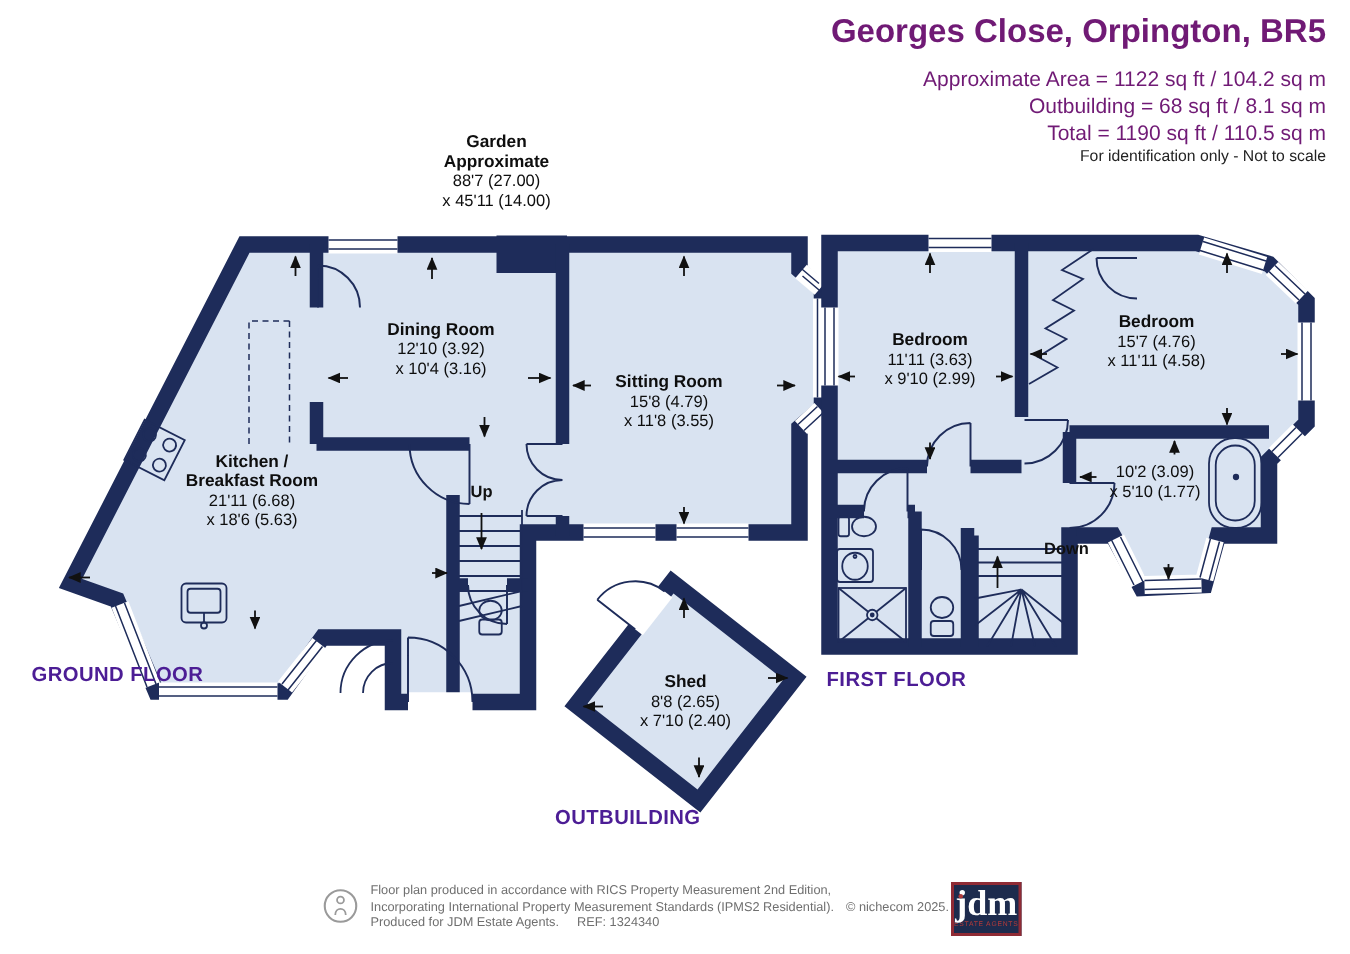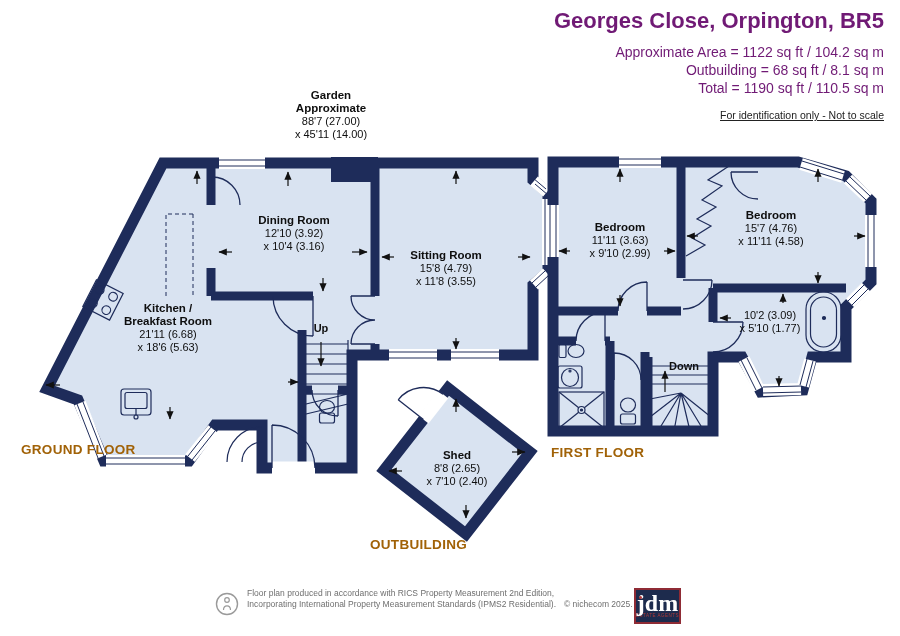--- a/index.html
+++ b/index.html
@@ -2,28 +2,28 @@
 <html><head>
 <meta charset="utf-8">
 <style>
   html,body{margin:0;padding:0;background:#fff;}
   .canvas{position:relative;width:900px;height:636px;background:#fff;overflow:hidden;
           font-family:"Liberation Sans",sans-serif;color:#111;}
   
   .hdr{position:absolute;top:8px;right:16px;text-align:right;}
   .hdr-title{font-size:22px;font-weight:bold;margin:0 0 9px 0;color:#701a75;}
   .hdr-line{font-size:14px;line-height:18px;color:#701a75;}
-  .hdr-disc{font-size:10.5px;margin-top:12px;color:#222;text-decoration:underline;}
+  .hdr-disc{font-size:10.5px;margin-top:1px;color:#222;}
   
   .room-lbl{position:absolute;transform:translateX(-50%);text-align:center;
             font-size:11px;line-height:13px;white-space:nowrap;color:#0e0e0e;}
   .room-lbl .nm{display:block;font-weight:bold;font-size:11.5px;}
   .room-lbl .dm{display:block;}
   .stair-lbl{position:absolute;transform:translateX(-50%);font-weight:bold;font-size:11px;white-space:nowrap;}
-  .floor-lbl{position:absolute;font-weight:bold;font-size:13.5px;letter-spacing:.3px;color:#a16207;white-space:nowrap;}
+  .floor-lbl{position:absolute;font-weight:bold;font-size:13.5px;letter-spacing:.3px;color:#4c1d95;white-space:nowrap;}
   
   svg.plan{position:absolute;left:0;top:0;}
   .room{fill:#d9e3f1;stroke:#1e2c5a;stroke-width:11;stroke-linejoin:miter;}
   .wallfill{fill:#1e2c5a;}
   .iw{stroke:#1e2c5a;stroke-width:9;fill:none;}
   .winw{stroke:#fff;stroke-width:12;fill:none;}
   .wint{stroke:#1e2c5a;stroke-width:1;fill:none;}
   .door{stroke:#1e2c5a;stroke-width:1.3;fill:none;}
   .thin{stroke:#1e2c5a;stroke-width:1.2;fill:none;}
   .dash{stroke:#1e2c5a;stroke-width:1;fill:none;stroke-dasharray:4 3;}
@@ -254,35 +254,38 @@
     <span class="dm">10'2 (3.09)</span>
     <span class="dm">x 5'10 (1.77)</span>
   </div>
   <div class="room-lbl" style="left:457px;top:449px;">
     <span class="nm">Shed</span>
     <span class="dm">8'8 (2.65)</span>
     <span class="dm">x 7'10 (2.40)</span>
   </div>
 
   <div class="stair-lbl" style="left:321px;top:322px;">Up</div>
-  <div class="stair-lbl" style="left:672px;top:360px;padding-left:24px;">Down</div>
+  <div class="stair-lbl" style="left:699px;top:360px;padding-left:24px;">Down</div>
 
   <div class="floor-lbl" style="left:21px;top:442px;">GROUND FLOOR</div>
   <div class="floor-lbl" style="left:551px;top:445px;">FIRST FLOOR</div>
   <div class="floor-lbl" style="left:370px;top:537px;">OUTBUILDING</div>
 
   <svg class="ftr-icon" width="26" height="28" viewBox="0 0 26 28">
     <circle cx="12" cy="13" r="10.5" fill="none" stroke="#9a9a9a" stroke-width="1.4"></circle>
     <circle cx="12" cy="9" r="2.3" fill="none" stroke="#9a9a9a" stroke-width="1.2"></circle>
     <path d="M8.5,19 C8.5,13.5 15.5,13.5 15.5,19" fill="none" stroke="#9a9a9a" stroke-width="1.2"></path>
   </svg>
   <div class="ftr">
     <div><span>Floor plan produced in accordance with RICS Property Measurement 2nd Edition,</span></div>
     <div>
       <span>Incorporating International Property Measurement Standards (IPMS2 Residential).</span><span class="cpy">© nichecom 2025.</span>
     </div>
+    <div>
+      <span>Produced for JDM Estate Agents.</span><span class="ref">REF: 1324340</span>
+    </div>
   </div>
   <div class="logo">
     <span class="jdm"><span class="jdot"></span>jdm</span>
     <span class="sub">ESTATE AGENTS</span>
   </div>
 
 </div>
 
 </body></html>

